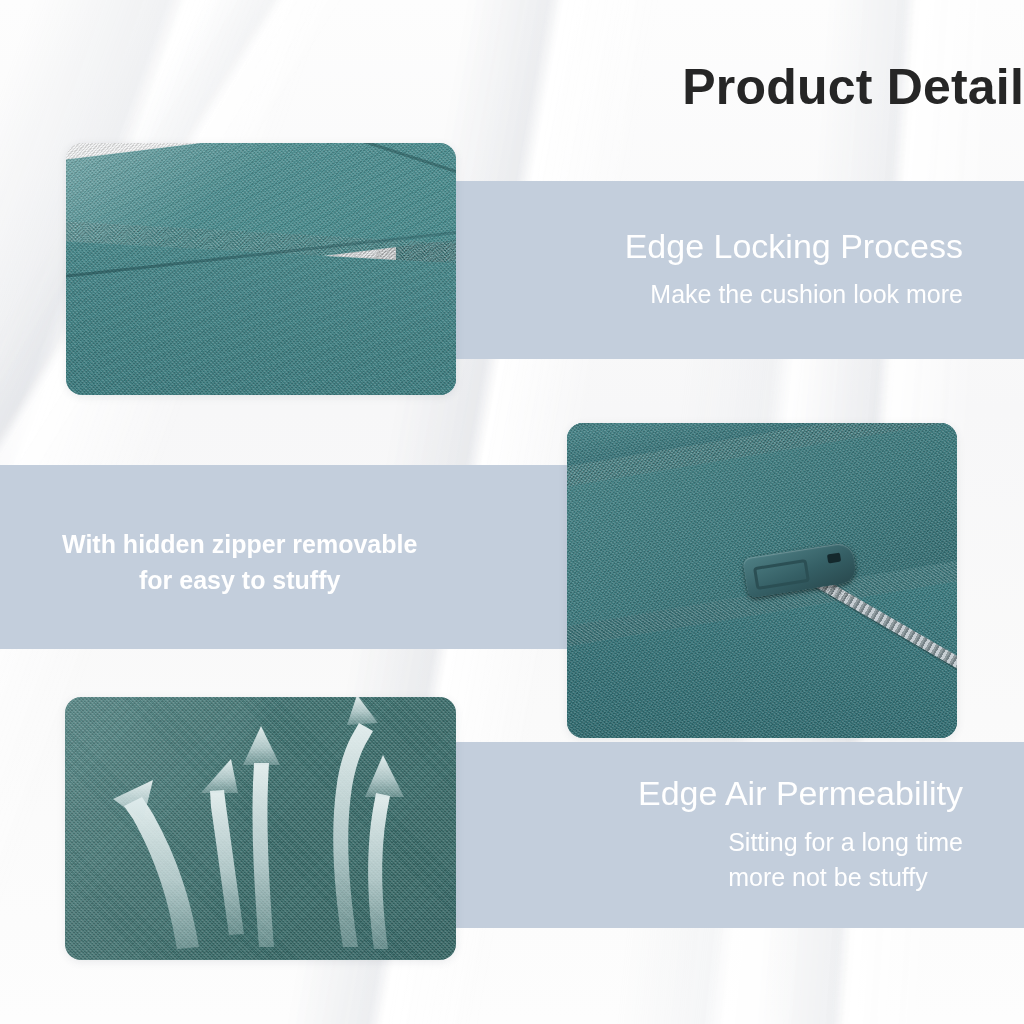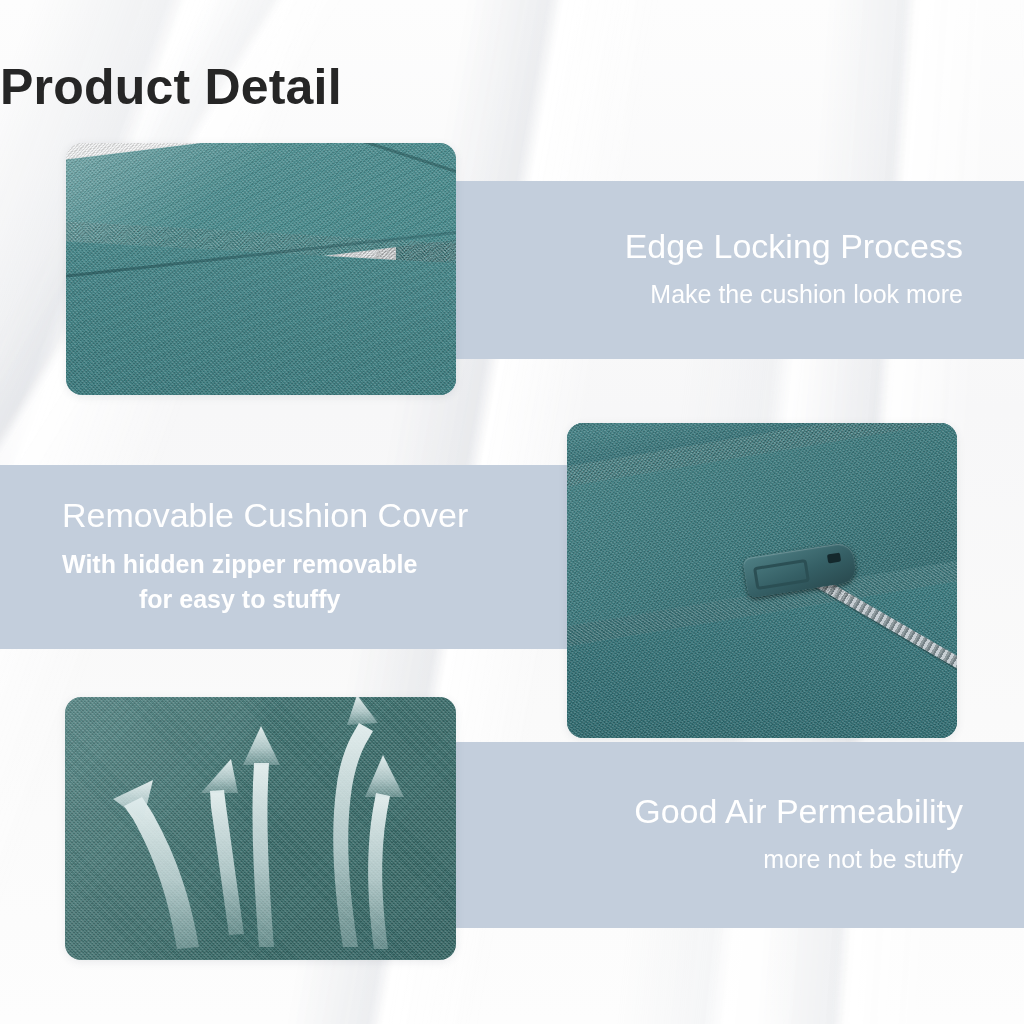--- a/index.html
+++ b/index.html
@@ -28,21 +28,21 @@
       transform:rotate(-3deg);filter:blur(1.4px);}
   .f5{left:300px;top:-150px;width:120px;height:900px;
       background:linear-gradient(90deg,rgba(0,0,0,0) 0%,rgba(205,209,216,.22) 45%,rgba(255,255,255,.8) 55%,rgba(0,0,0,0) 100%);
       transform:rotate(32deg);filter:blur(1.6px);}
   .f6{left:700px;top:200px;width:200px;height:900px;
       background:linear-gradient(90deg,rgba(0,0,0,0) 0%,rgba(214,218,224,.20) 45%,rgba(255,255,255,.85) 55%,rgba(0,0,0,0) 100%);
       transform:rotate(6deg);filter:blur(1.4px);}
 
   
   .title{
-    position:absolute;left:0;right:0;top:58px;text-align:left;
+    position:absolute;left:0;right:0;top:58px;text-align:right;
     font-size:50px;font-weight:700;letter-spacing:.2px;color:#262626;
     font-family:"Liberation Sans", sans-serif;
   }
 
   
   .band{position:absolute;background:#c3cedc;}
   .band-1{left:456px;right:0;top:181px;height:178px;}
   .band-2{left:0;width:585px;top:465px;height:184px;}
   .band-3{left:440px;right:0;top:742px;height:186px;}
 
@@ -173,21 +173,20 @@
     <div class="p1-cush-top weave" data-interactable="false">
       <div class="p1-hl" data-interactable="false"></div>
     </div>
     <div class="p1-cush-face weave" data-interactable="false"></div>
     <div class="p1-seam" data-interactable="false"></div>
     <div class="p1-seam2" data-interactable="false"></div>
   </div>
 
   <div class="band band-2" data-interactable="false">
     <div class="band-inner">
-      <div class="b-head" data-interactable="false">Removable Cushion Cover</div>
       <div class="b-sub" data-interactable="false">
         <span class="ln" data-interactable="false">With hidden zipper removable</span>
         <span class="ln" data-interactable="false">for easy to stuffy</span>
       </div>
     </div>
   </div>
 
   <div class="photo photo-2" data-interactable="false">
     <div class="p2-bg" data-interactable="false"></div>
     <div class="p2-white" data-interactable="false"></div>
@@ -199,22 +198,23 @@
     <div class="p2-upper weave" data-interactable="false"></div>
     <div class="p2-rim weave" data-interactable="false"></div>
     <div class="p2-slider" data-interactable="false">
       <div class="pull" data-interactable="false"></div>
       <div class="hole" data-interactable="false"></div>
     </div>
   </div>
 
   <div class="band band-3" data-interactable="false">
     <div class="band-inner">
-      <div class="b-head" data-interactable="false">Good Air Permeability</div>
+      <div class="b-head" data-interactable="false">Edge Air Permeability</div>
       <div class="b-sub" data-interactable="false">
+        <span class="ln" data-interactable="false">Sitting for a long time</span>
         <span class="ln" data-interactable="false">more not be stuffy</span>
       </div>
     </div>
   </div>
 
   <div class="photo photo-3" data-interactable="false">
     <div class="p3-bg" data-interactable="false"></div>
     <div class="weave" data-interactable="false"></div>
     <div class="p3-sheen" data-interactable="false"></div>
     <svg class="arrows" viewBox="0 0 391 263" data-interactable="false">

